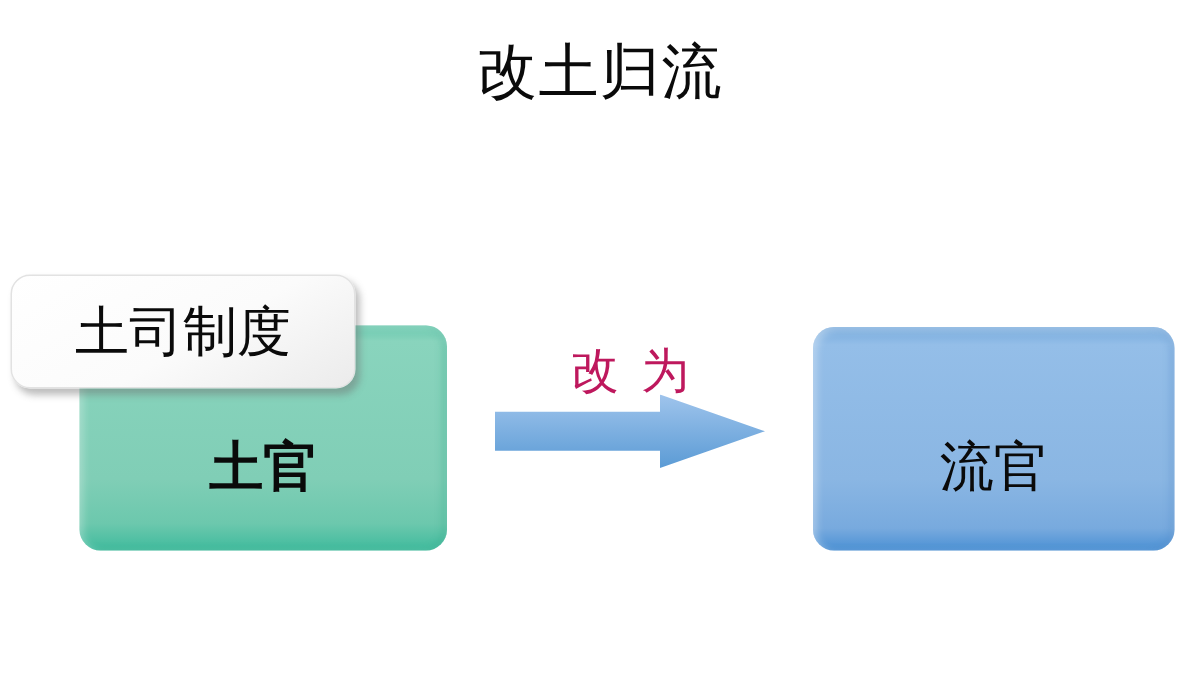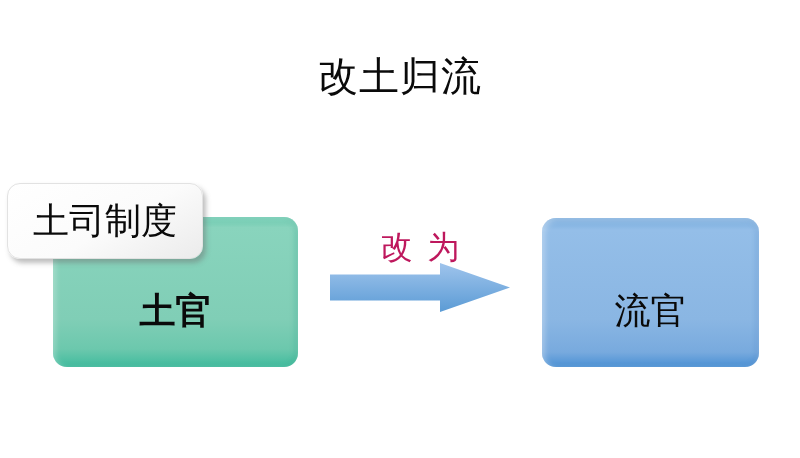--- a/index.html
+++ b/index.html
@@ -18,27 +18,26 @@
   .diagram-title {
     position: absolute;
     left: 0;
     top: 26px;
     width: 800px;
     text-align: center;
     font-size: 40px;
     line-height: 1.1;
     color: #0a0a0a;
     letter-spacing: 1px;
-    margin-top: 28px;
   }
   .tusi-label {
     position: absolute;
     left: 7px;
     top: 183px;
-    width: 196px;
+    width: 230px;
     height: 76px;
     box-sizing: border-box;
     border-radius: 13px;
     background: linear-gradient(150deg, #ffffff 0%, #fbfbfb 55%, #ebebeb 100%);
     border: 1px solid #e2e2e2;
     box-shadow: 3px 4px 5px rgba(110,110,110,0.45);
     display: flex;
     align-items: center;
     justify-content: center;
     font-size: 36px;
@@ -62,21 +61,21 @@
     width: 245px;
     height: 150px;
     padding-top: 38px;
     background: linear-gradient(180deg, #63c7ab 0%, #89d4bd 7%, #80ceb6 68%, #6cc8ad 88%, #3fbb9d 100%);
     box-shadow: inset 2px 2px 6px rgba(255,255,255,0.35), inset -3px 0 5px rgba(45,165,135,0.35);
     font-weight: bold;
   }
   .liuguan-box {
     left: 542px;
     top: 218px;
-    width: 217px;
+    width: 241px;
     height: 149px;
     padding-top: 38px;
     background: linear-gradient(180deg, #74a9dc 0%, #94bee8 8%, #8ab6e3 68%, #78aade 90%, #4a90d4 100%);
     box-shadow: inset 2px 2px 6px rgba(255,255,255,0.4), inset -3px 0 5px rgba(70,130,195,0.3);
   }
   .arrow-label {
     position: absolute;
     left: 330px;
     top: 231px;
     width: 180px;

